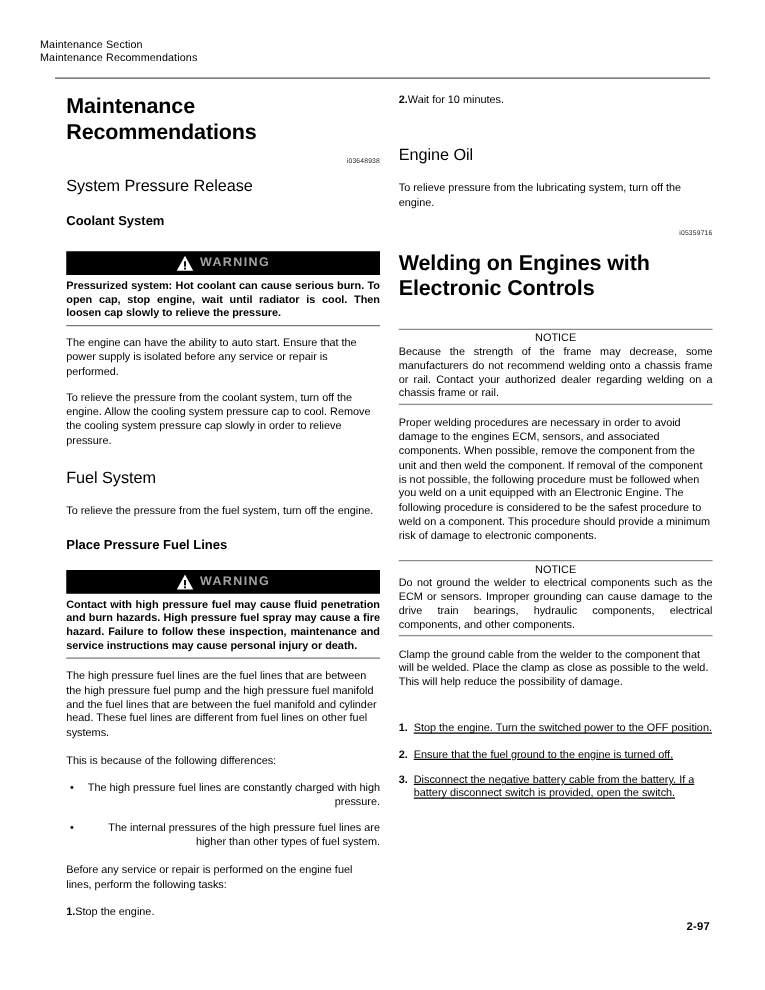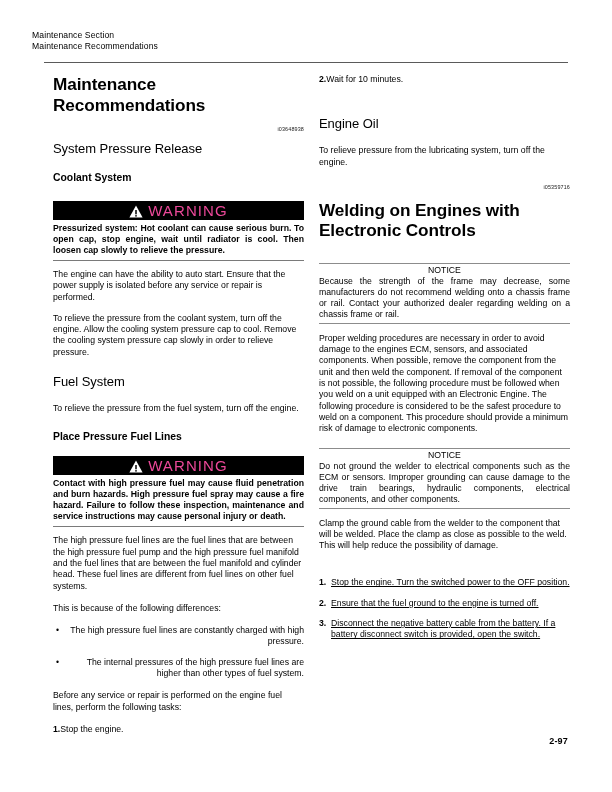--- a/index.html
+++ b/index.html
@@ -118,23 +118,23 @@
   }
   .warn-tri {
     display: inline-block;
     width: 14px;
     height: 13px;
     margin-right: 5px;
     position: relative;
     top: 0px;
   }
   .warning-word {
-    color: #ec4899;
-    font-size: 15px;
-    font-weight: normal;
+    color: #a3a3a3;
+    font-size: 10px;
+    font-weight: bold;
     letter-spacing: 1.1px;
     line-height: 13px;
   }
   .warning-text {
     font-size: 8.7px;
     line-height: 11.0px;
     font-weight: bold;
     text-align: justify;
     padding-top: 3px;
   }

